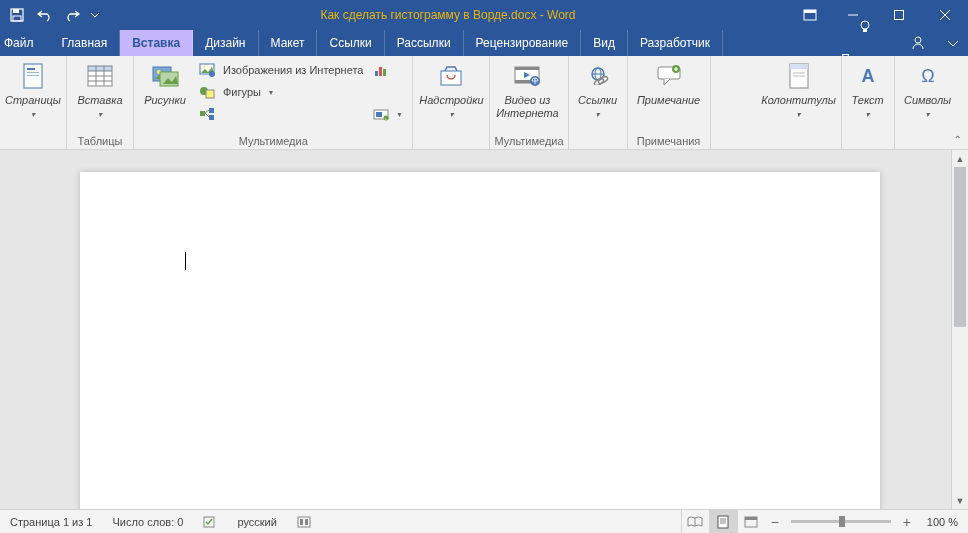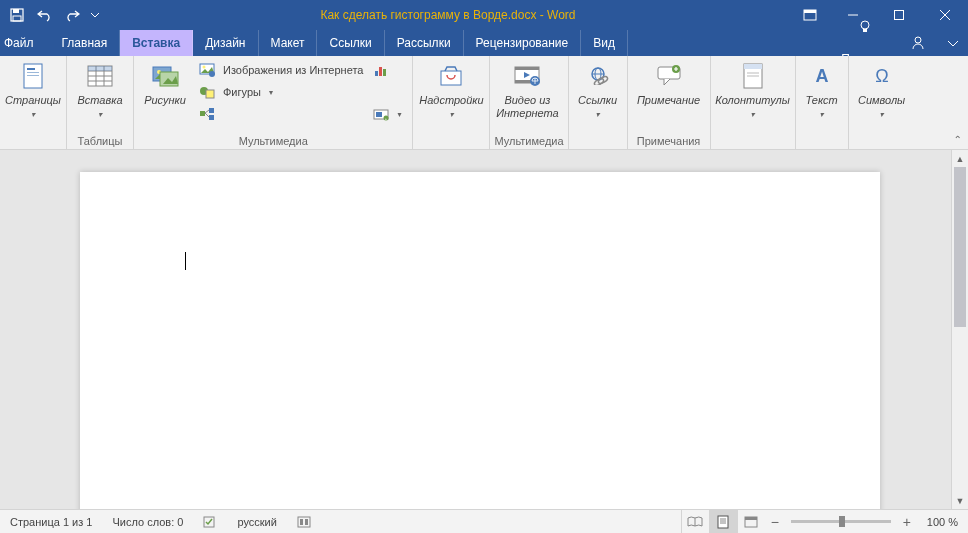--- a/index.html
+++ b/index.html
@@ -117,20 +117,21 @@
 <div class="tabs">
   <div class="tab">Файл</div>
   <div class="tab">Главная</div>
   <div class="tab active">Вставка</div>
   <div class="tab">Дизайн</div>
   <div class="tab">Макет</div>
   <div class="tab">Ссылки</div>
   <div class="tab">Рассылки</div>
   <div class="tab">Рецензирование</div>
   <div class="tab">Вид</div>
+  <div class="tab">Разработчик</div>
   <div class="tabs-right">
     <div class="help-tab">
       <span>
         <svg width="12" height="14" viewBox="0 0 12 14">
             <circle cx="6" cy="5" r="4" fill="none" stroke="#fff"></circle>
             <rect x="4" y="9" width="4" height="3" fill="#fff"></rect>
           </svg>
       </span>
       <span>Помощн</span>
     </div>
@@ -327,21 +328,21 @@
             </svg>
         </div>
         <div class="lbl">Примечание</div>
       </div>
     </div>
     <div class="group-label">Примечания</div>
   </div>
 
   <div class="group">
     <div class="group-body">
-      <div class="big-btn" style="width:76px;">
+      <div class="big-btn" style="width:76px;margin-left:46px;">
         <div class="icon-box">
           <svg width="22" height="26" viewBox="0 0 22 26">
               <rect x="2" y="1" width="18" height="24" fill="#fff" stroke="#888"></rect>
               <rect x="2" y="1" width="18" height="5" fill="#d5e1f2"></rect>
               <line x1="5" y1="10" x2="17" y2="10" stroke="#bbb"></line>
               <line x1="5" y1="13" x2="17" y2="13" stroke="#bbb"></line>
             </svg>
         </div>
         <div class="lbl"><span>Колонтитулы</span><br><span class="dd-arrow">▾</span></div>
       </div>

